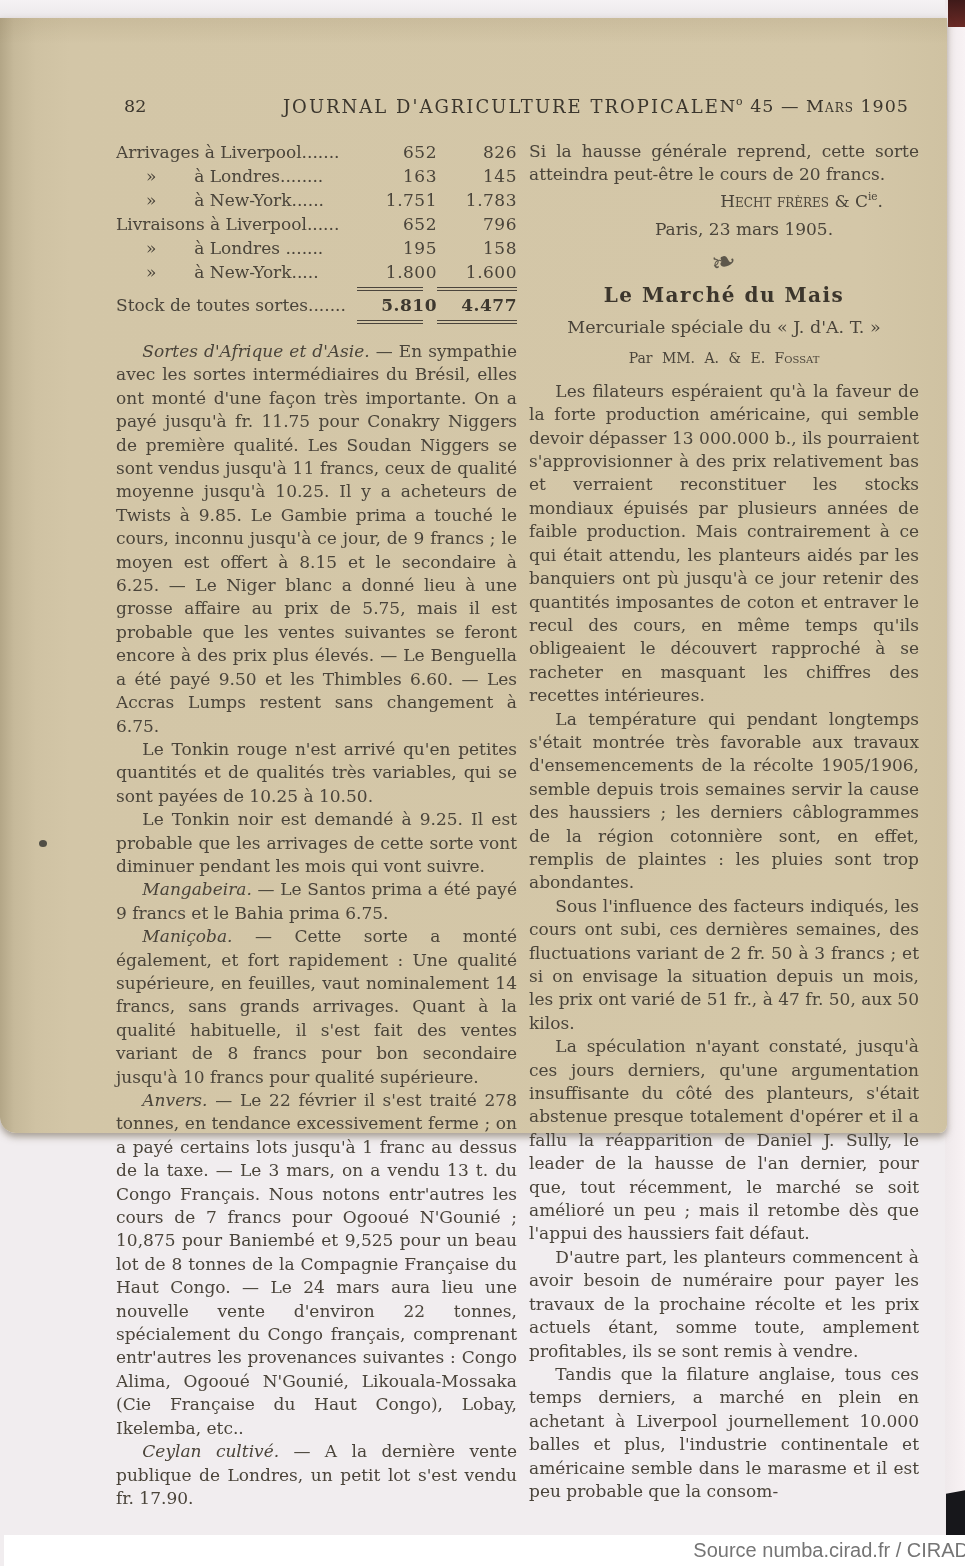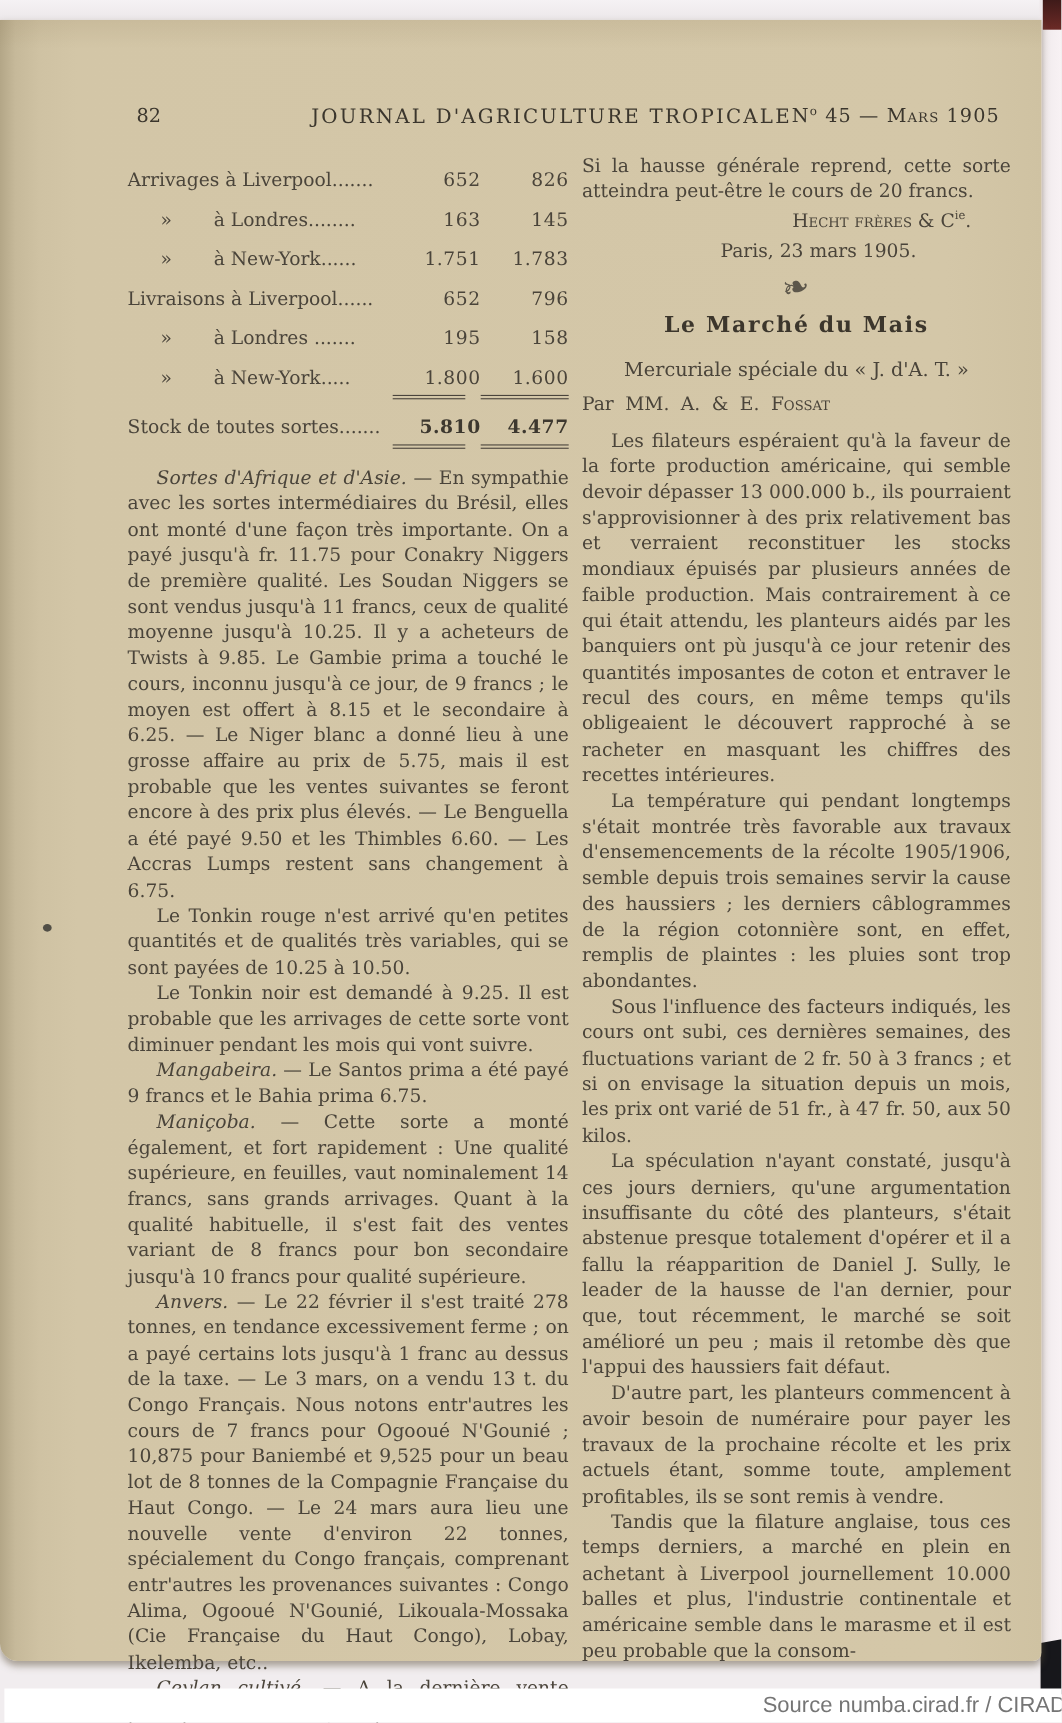--- a/index.html
+++ b/index.html
@@ -13,21 +13,21 @@
   .edge-right{position:absolute;top:0;right:0;width:20px;height:1566px;background:linear-gradient(90deg,#efe9eb,#f8f2f4);}
   .corner-top-right{position:absolute;top:0;right:0;width:17px;height:27px;background:linear-gradient(180deg,#3f1a19,#6b2a26);}
   .wedge-bottom-right{position:absolute;right:0;top:1492px;width:19px;height:50px;background:#17171b;transform:skewY(-10deg);}
   .caption-bar{
     position:absolute;left:4px;bottom:0;width:965px;height:31px;background:#ffffff;
     font-family:"Liberation Sans", sans-serif;font-size:20px;color:#757575;
     text-align:right;line-height:30px;padding-right:0;box-sizing:border-box;
   }
   
   .page{
-    position:absolute;left:0;top:18px;width:947px;height:1492px;
+    position:absolute;left:0;top:18px;width:947px;height:1115px;
     background:
       linear-gradient(180deg, rgba(140,120,85,.14) 0, rgba(140,120,85,0) 26px),
       linear-gradient(90deg, #b3a687 0px, #c6b99a 14px, #cfc2a3 36px, #d3c6a7 70px, #d4c7a8 860px, #cfc2a2 947px);
     border-radius:0 0 8px 16px;
     box-shadow:0 4px 7px rgba(95,84,62,.5);
     color:#4a443a;
   }
   .ink-speck{position:absolute;left:39px;top:822px;width:8px;height:7px;border-radius:50%;background:#43413c;opacity:.9;}
   
   .hdr{position:absolute;top:78px;left:120px;right:38px;height:24px;font-size:17.5px;color:#3b362d;}
@@ -40,38 +40,38 @@
   .col{position:absolute;top:122px;font-size:17px;line-height:23.4px;text-align:justify;}
   .col-left{left:116px;width:401px;}
   .col-right{left:529px;width:390px;}
   .col p{margin:0;}
   .para{text-indent:1.55em;}
   .lead{font-style:italic;}
   
   .stock{margin-bottom:14px;line-height:24px;}
   .t-row{display:flex;align-items:baseline;}
   .t-row.ind{padding-left:30px;}
-  .t-label{flex:1;white-space:nowrap;overflow:hidden;margin-top:12px;}
+  .t-label{flex:1;white-space:nowrap;overflow:hidden;}
   .t-num{width:66px;text-align:right;letter-spacing:.5px;white-space:nowrap;}
   .t-num.n2{width:80px;}
   .t-row.total .t-num{font-weight:bold;font-size:17px;color:#3d382f;}
   .rule-row{display:flex;height:9px;align-items:center;}
   .rule-row .sp{flex:1;}
   .rule-row .dbl{width:66px;margin-left:0;border-top:1.5px solid #4a443c;border-bottom:1px solid #4a443c;height:4px;box-sizing:border-box;}
   .rule-row .dbl.n2{width:80px;}
   .rule-row .dbl{margin-left:14px;}
   
   .sig{ text-align:right;padding-right:36px;margin-top:3px;}
   .addr{text-align:right;padding-right:14px;}
   .dateline{margin-top:5px;padding-left:40px;text-align:center;}
   .ornament{height:40px;text-align:center;font-size:30px;color:#5d574b;line-height:40px;}
   .ornament span{display:inline-block;transform:rotate(-14deg);}
   .a-title{text-align:center;font-weight:bold;font-size:20px;letter-spacing:1.5px;color:#3c362c;margin-top:2px;}
-  .a-sub{text-align:center;margin-top:19px;font-size:17.5px;}
-  .a-byline{text-align:left;margin-top:8px;font-size:17px;word-spacing:5px;}
+  .a-sub{text-align:center;margin-top:9px;font-size:17.5px;}
+  .a-byline{text-align:center;margin-top:8px;font-size:14px;word-spacing:5px;}
 </style>
 </head>
 <body>
 
 <div class="margin-top"></div>
 <div class="edge-right"></div>
 <div class="corner-top-right"></div>
 <div class="wedge-bottom-right"></div>
 
 <div class="page">

